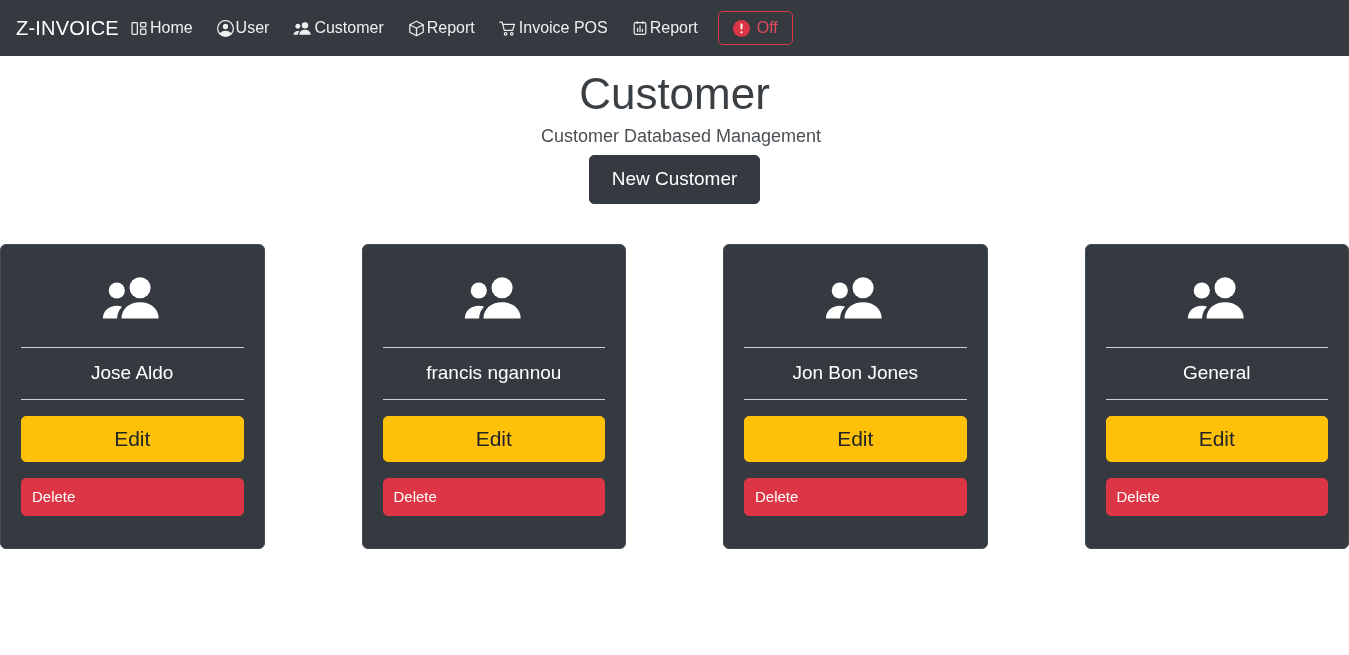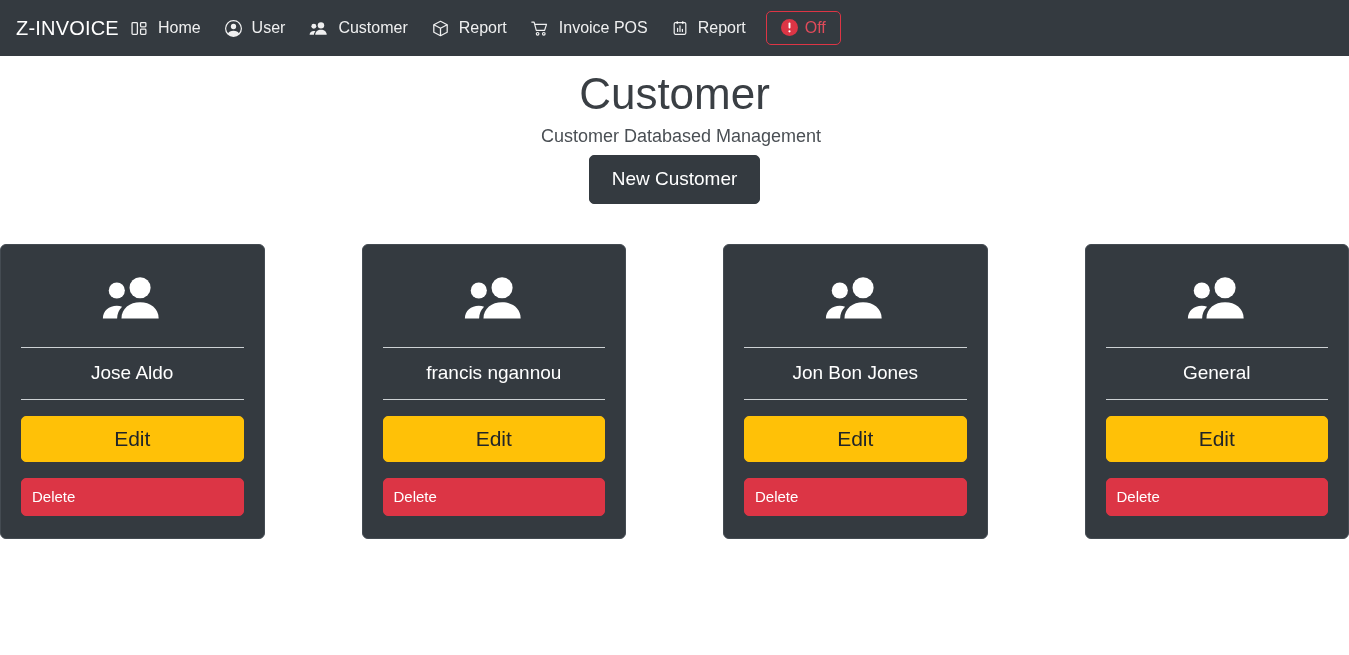--- a/index.html
+++ b/index.html
@@ -30,33 +30,33 @@
     white-space: nowrap;
   }
   .nav-links {
     display: flex;
     align-items: center;
     gap: 0;
   }
   .nav-link {
     display: flex;
     align-items: center;
-    gap: 10px;
+    gap: 2px;
     color: rgba(255,255,255,.92);
     font-size: 16px;
     padding: 8px 12px;
     text-decoration: none;
     white-space: nowrap;
   }
   .nav-link .ico { display: inline-flex; align-items: center; }
   .nav-link svg { display: block; }
 
   .off-btn {
     display: flex;
-    align-items: flex-start;
+    align-items: flex-end;
     gap: 7px;
     margin-left: 8px;
     padding: 7px 14px;
     border: 1px solid #dc3545;
     border-radius: 5px;
     color: #e04b5a;
     font-size: 16px;
     background: transparent;
     cursor: pointer;
     font-family: "Liberation Sans", sans-serif;
@@ -100,21 +100,21 @@
     display: flex;
     justify-content: center;
     gap: 97px;
     padding: 40px 0 0 0;
   }
   .card {
     width: 268px;
     background: #343a40;
     border: 1px solid #444b52;
     border-radius: 6px;
-    padding: 18px 20px 22px 20px;
+    padding: 18px 20px 32px 20px;
     display: flex;
     flex-direction: column;
     align-items: stretch;
   }
   .card-icon {
     display: flex;
     justify-content: center;
     align-items: center;
     height: 70px;
     color: #ffffff;

